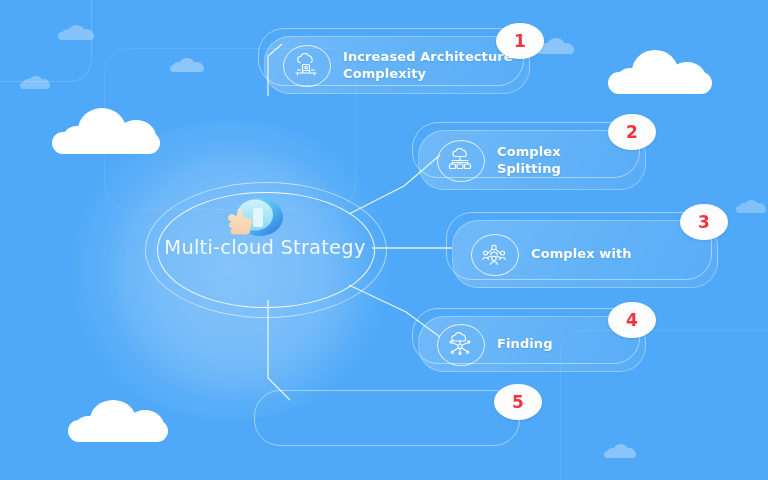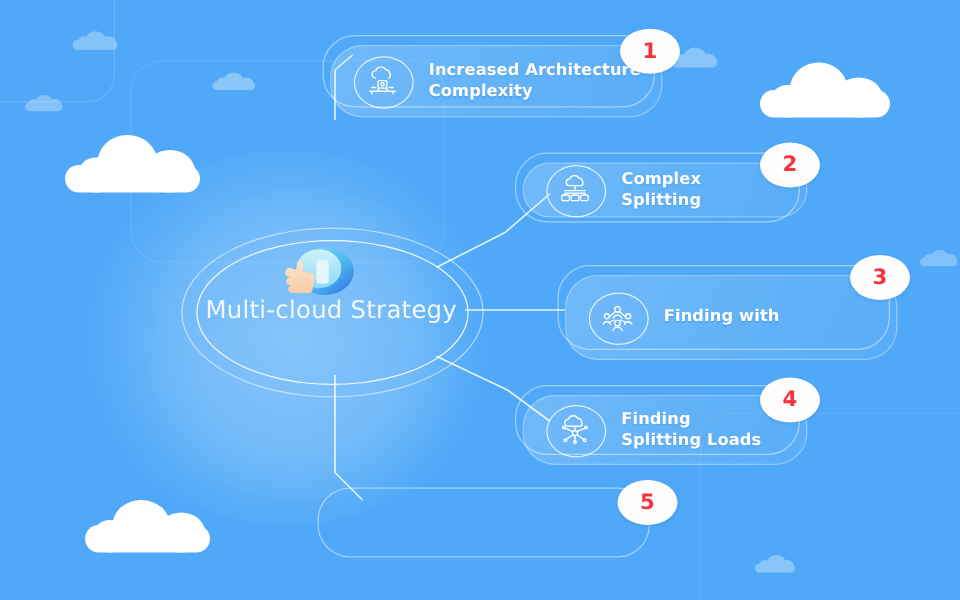--- a/index.html
+++ b/index.html
@@ -207,21 +207,21 @@
     <div class="tx">
       <div>Increased Architecture</div>
       <div>Complexity</div>
     </div>
   </div>
   <div class="badge" style="left:496px;top:23px;">
     <span>1</span>
   </div>
 
   <div class="outline-tab" style="left:412px;top:122px;width:228px;height:56px;"></div>
-  <div class="card" style="left:418px;top:130px;width:228px;height:44px;text-align:center;">
+  <div class="card" style="left:418px;top:130px;width:228px;height:60px;">
     <div class="ic">
       <div class="oval"></div>
       <svg viewBox="0 0 26 24" fill="none" stroke="#ffffff" stroke-width="1.1" stroke-linecap="round" stroke-linejoin="round">
         <path d="M8.5 8.5a2.7 2.7 0 0 1 .3-5.4 4 4 0 0 1 7.3-.6 2.9 2.9 0 0 1 2.9 2.8 2.4 2.4 0 0 1-.7 3.2z"></path>
         <path d="M13 8.5v4M5 16v-1.5h16V16M5 12.5h16"></path>
         <rect x="2.5" y="16" width="6" height="4.5" rx="1"></rect>
         <rect x="10" y="16" width="6" height="4.5" rx="1"></rect>
         <rect x="17.5" y="16" width="6" height="4.5" rx="1"></rect>
       </svg>
     </div>
@@ -244,21 +244,21 @@
         <circle cx="4.5" cy="11" r="2"></circle>
         <path d="M1.5 17.5a3.2 3.2 0 0 1 6 0"></path>
         <circle cx="21.5" cy="11" r="2"></circle>
         <path d="M18.5 17.5a3.2 3.2 0 0 1 6 0"></path>
         <circle cx="13" cy="16.5" r="2.2"></circle>
         <path d="M9.4 22.5a3.7 3.7 0 0 1 7.2 0"></path>
         <path d="M6.4 11.6l4.6-4M19.6 11.6l-4.6-4M6.6 15.6l4-1.6M19.4 15.6l-4-1.6"></path>
       </svg>
     </div>
     <div class="tx">
-      <div>Finding with</div>
+      <div>Complex with</div>
     </div>
   </div>
   <div class="badge" style="left:680px;top:204px;">
     <span>3</span>
   </div>
 
   <div class="outline-tab" style="left:412px;top:308px;width:228px;height:56px;"></div>
   <div class="card" style="left:418px;top:316px;width:228px;height:56px;">
     <div class="ic">
       <div class="oval"></div>
@@ -268,21 +268,20 @@
         <path d="M13 9v3.5M13 16.5V21M11.2 13.2L5 10.5M14.8 13.2L21 10.5M11.4 15.8L6 19.5M14.6 15.8L20 19.5"></path>
         <circle cx="4.2" cy="10" r="1.1"></circle>
           <circle cx="21.8" cy="10" r="1.1"></circle>
         <circle cx="5.3" cy="20.2" r="1.1"></circle>
           <circle cx="20.7" cy="20.2" r="1.1"></circle>
         <circle cx="13" cy="21.6" r="1.1"></circle>
       </svg>
     </div>
     <div class="tx">
       <div>Finding</div>
-      <div>Splitting Loads</div>
     </div>
   </div>
   <div class="badge" style="left:608px;top:302px;">
     <span>4</span>
   </div>
 
   <div class="outline-tab" style="left:254px;top:390px;width:266px;height:56px;"></div>
   <div class="badge" style="left:494px;top:384px;">
     <span>5</span>
   </div>

